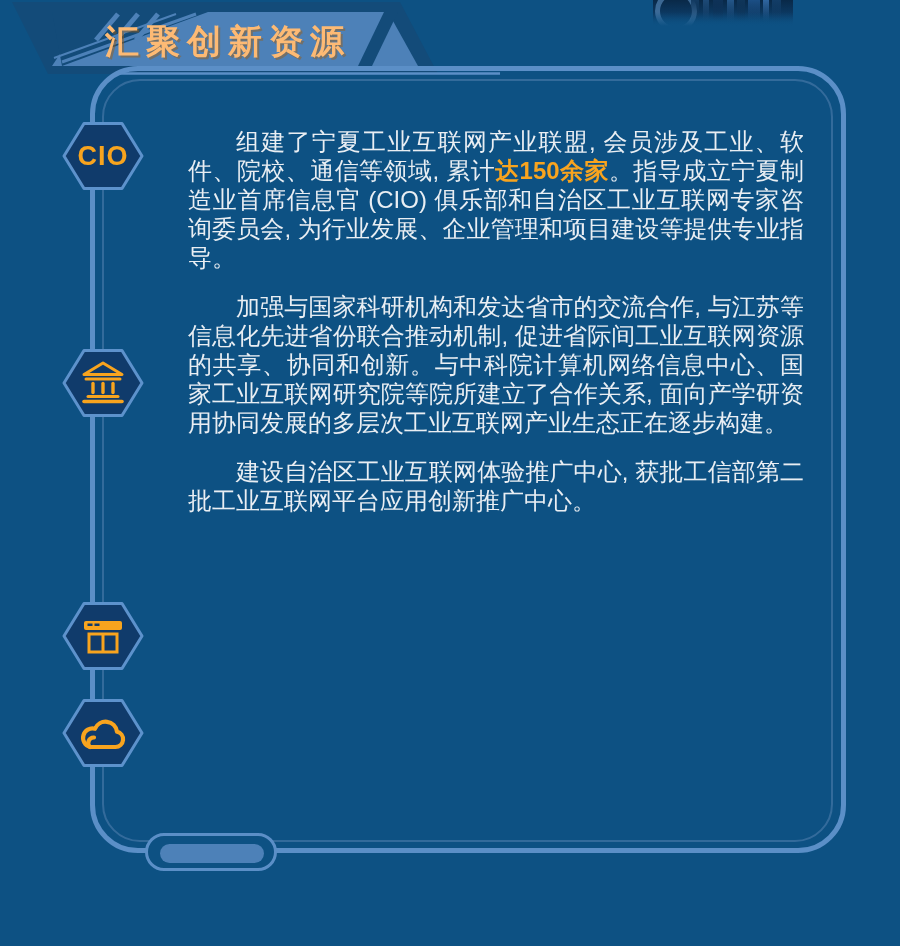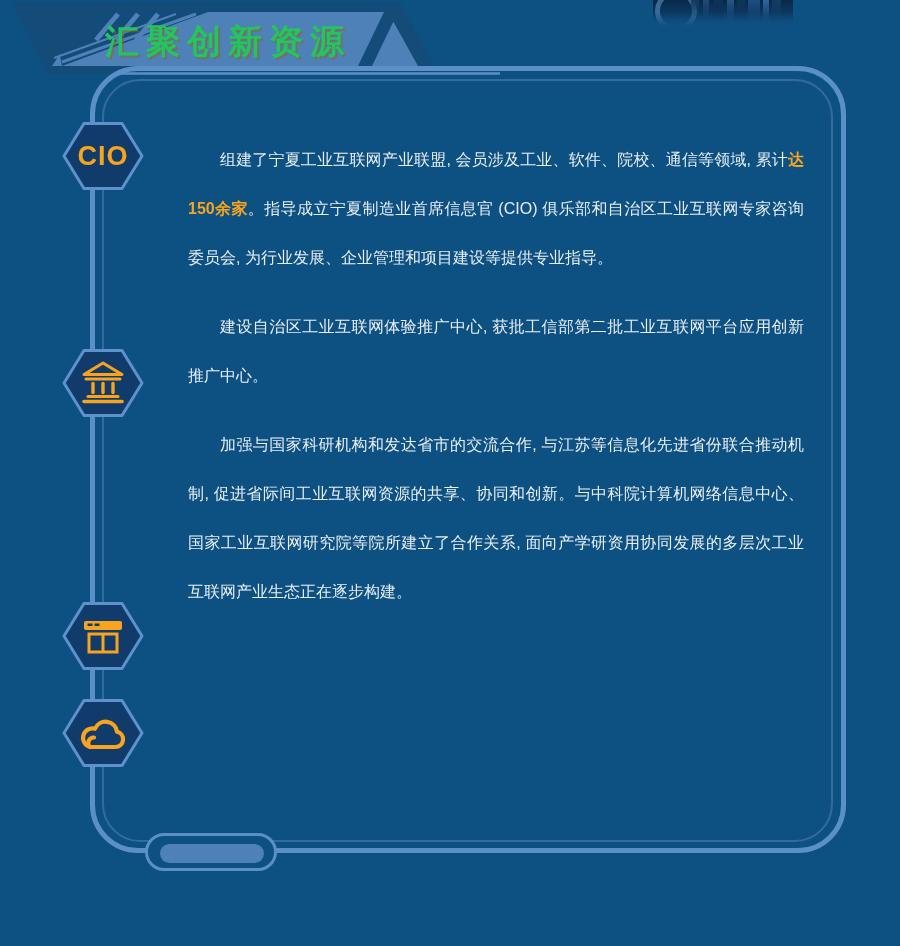--- a/index.html
+++ b/index.html
@@ -7,21 +7,21 @@
     position:relative;width:900px;height:946px;overflow:hidden;
     background:#0D5183;
     font-family:"Liberation Sans","DejaVu Sans",sans-serif;
   }
   
   .header-svg{position:absolute;left:0;top:0;}
   .page-title{
     position:absolute;left:92px;top:21px;width:272px;height:40px;
     text-align:center;line-height:40px;
     font-size:34px;font-weight:800;letter-spacing:7px;
-    color:#22c55e;
+    color:#fdba74;
     text-shadow:2px 2px 0 rgba(160,90,10,.45);
   }
   
   .fragment{position:absolute;left:653px;top:0;width:140px;height:27px;overflow:hidden;filter:blur(.5px);}
   .fragment .base{position:absolute;inset:0;background:linear-gradient(180deg,#092948 0%,#0c3a64 55%,#0D5183 100%);}
   .fragment .arc{position:absolute;left:2px;top:-10px;width:32px;height:32px;border:5px solid #4c7cab;border-radius:50%;opacity:.75;}
   .fragment .s{position:absolute;top:0;height:22px;}
   .fragment::after{content:"";position:absolute;inset:0;background:linear-gradient(180deg,rgba(13,81,131,0) 0%,rgba(13,81,131,0) 45%,#0D5183 96%);}
   
   .panel{
@@ -35,21 +35,21 @@
   
   .hex{position:absolute;left:61px;width:84px;height:74px;}
   .hex svg{position:absolute;left:0;top:0;}
   .hex .cio{
     position:absolute;inset:0;display:flex;align-items:center;justify-content:center;
     font-size:27px;font-weight:800;letter-spacing:1px;color:#F8A41E;
   }
   
   .copy{position:absolute;left:188px;top:119px;width:616px;color:#E9EEF3;}
   .copy p{
-    margin:16px 0 20px 0;font-size:16px;line-height:49px;text-indent:2em;
+    margin:8px 0 20px 0;font-size:24px;line-height:29px;text-indent:2em;
     text-align:justify;letter-spacing:0;
   }
   .hl{color:#F8A41E;font-weight:700;}
   
   .pill-outer{
     position:absolute;left:145px;top:833px;width:132px;height:38px;box-sizing:border-box;
     background:#0D5183;border:3px solid #5B8FC7;border-radius:19px;
   }
   .pill-inner{
     position:absolute;left:12px;top:8px;width:104px;height:19px;
@@ -136,21 +136,21 @@
       <polygon points="3,37 23,4.5 61,4.5 81,37 61,69.5 23,69.5" fill="#103B6B" stroke="#5D92CC" stroke-width="3" stroke-linejoin="round"></polygon>
       <g stroke="#F8A41E" fill="none" stroke-linejoin="round" stroke-linecap="round" transform="translate(18,15)">
         <path d="M11 36 H36.5 A7.8 7.8 0 0 0 38 20.6 A11.5 11.5 0 0 0 16 17.8 A9 9 0 0 0 11 36 Z" stroke-width="4.2"></path>
         <path d="M11 36 A5.5 5.5 0 0 1 15 26.5" stroke-width="4.2"></path>
       </g>
     </svg>
   </div>
 
   <div class="copy">
     <p><span>组建了宁夏工业互联网产业联盟, 会员涉及工业、软件、院校、通信等领域, 累计</span><span class="hl">达150余家</span><span>。指导成立宁夏制造业首席信息官 (CIO) 俱乐部和自治区工业互联网专家咨询委员会, 为行业发展、企业管理和项目建设等提供专业指导。</span></p>
+    <p>加强与国家科研机构和发达省市的交流合作, 与江苏等信息化先进省份联合推动机制, 促进省际间工业互联网资源的共享、协同和创新。与中科院计算机网络信息中心、国家工业互联网研究院等院所建立了合作关系, 面向产学研资用协同发展的多层次工业互联网产业生态正在逐步构建。</p>
     <p>建设自治区工业互联网体验推广中心, 获批工信部第二批工业互联网平台应用创新推广中心。</p>
-    <p>加强与国家科研机构和发达省市的交流合作, 与江苏等信息化先进省份联合推动机制, 促进省际间工业互联网资源的共享、协同和创新。与中科院计算机网络信息中心、国家工业互联网研究院等院所建立了合作关系, 面向产学研资用协同发展的多层次工业互联网产业生态正在逐步构建。</p>
   </div>
 
   <div class="pill-outer">
     <div class="pill-inner"></div>
   </div>
 
 </div>
 
 </body></html>

